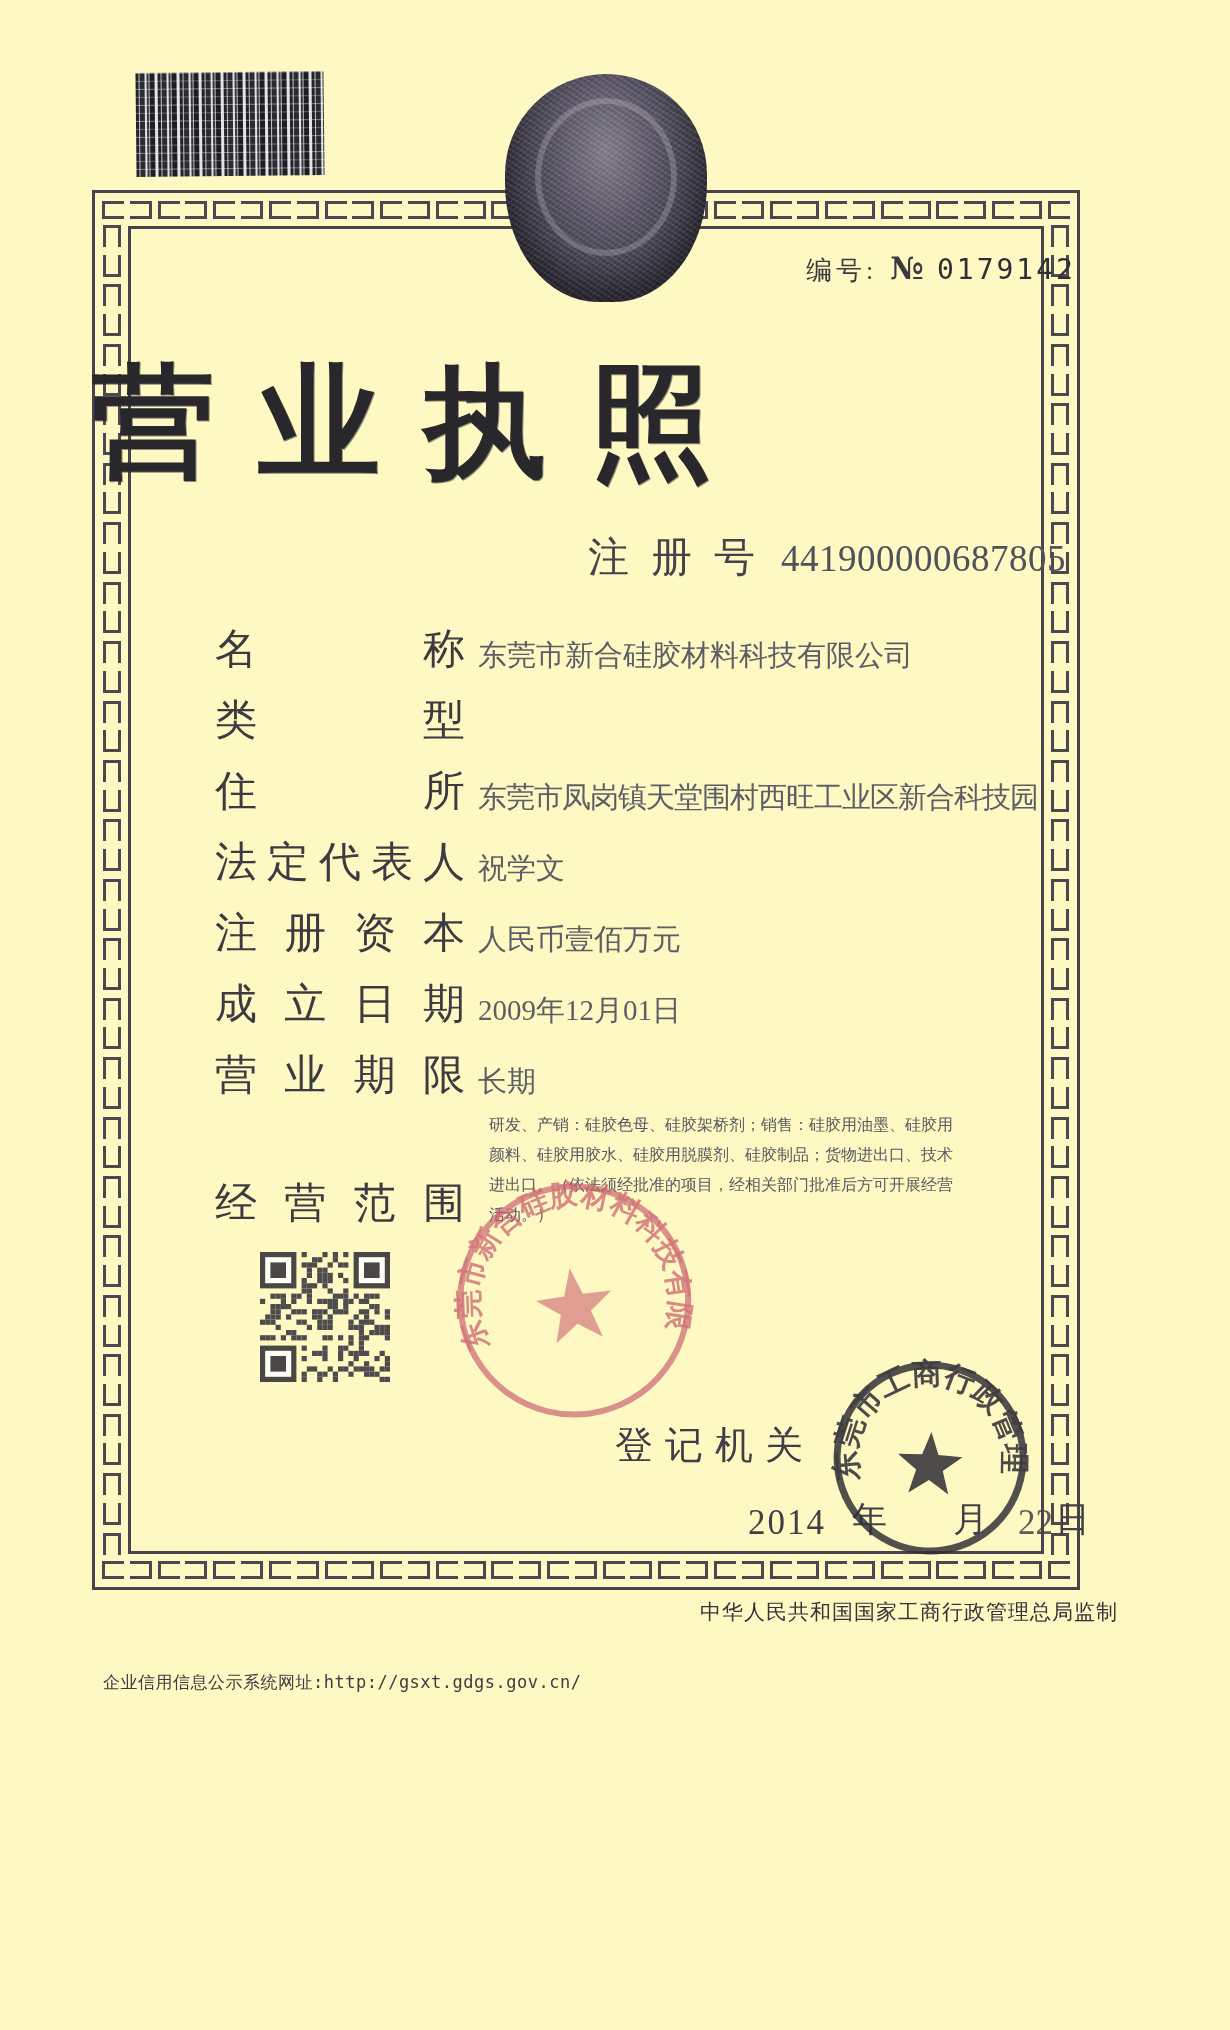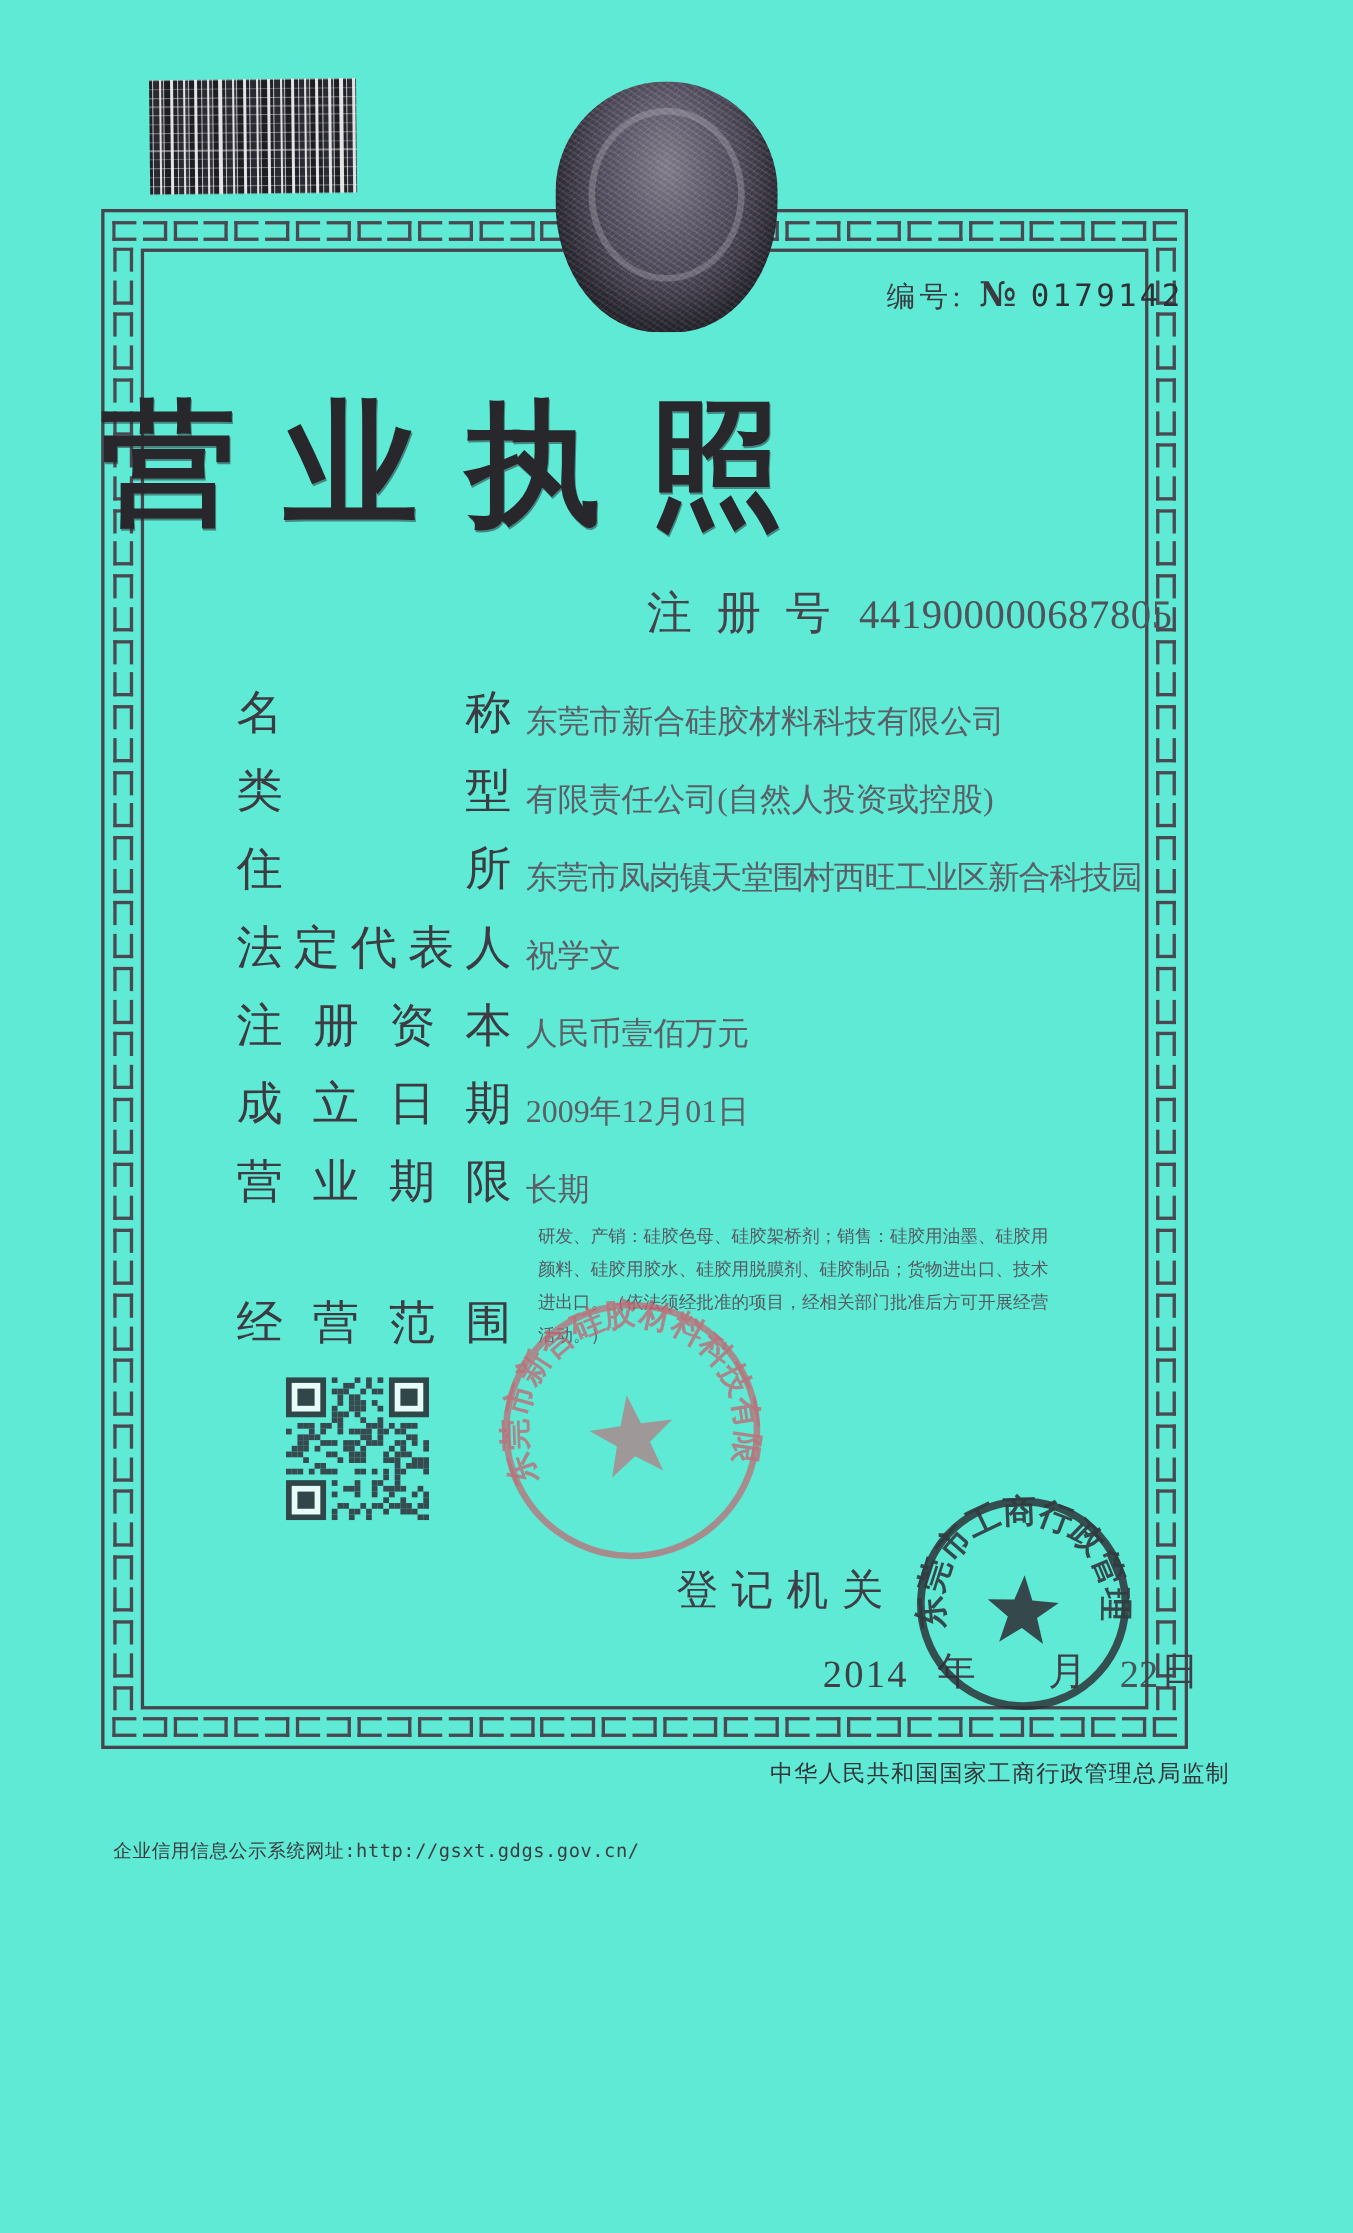--- a/index.html
+++ b/index.html
@@ -1,16 +1,16 @@
 <!DOCTYPE html>
 <html><head>
 <meta charset="utf-8">
 <style>
   html,body{margin:0;padding:0;background:#ffffff;}
-  .sheet{position:relative;width:1230px;height:2030px;background:#5eead4;overflow:hidden;
+  .sheet{position:relative;width:1230px;height:2030px;background:#fef9c3;overflow:hidden;
          font-family:"Liberation Serif",serif;color:#35343a;}
 
   
   .frame{position:absolute;left:92px;top:190px;width:988px;height:1400px;
          border:3px solid #46454e;z-index:1;box-sizing:border-box;}
   .frame-inner{position:absolute;inset:33px;border:3px solid #46454e;}
   .band{position:absolute;display:flex;justify-content:space-between;align-items:center;overflow:hidden;}
   .band-top{left:7px;right:7px;top:5px;height:24px;}
   .band-bottom{left:7px;right:7px;bottom:5px;height:24px;}
   .band-left{top:32px;bottom:32px;left:5px;width:24px;flex-direction:column;}
@@ -284,21 +284,20 @@
     <span class="rn">441900000687805</span>
   </div>
 
   <div class="rows">
     <div class="row">
       <div class="flabel">名称</div>
       <div class="fvalue">东莞市新合硅胶材料科技有限公司</div>
     </div>
     <div class="row">
       <div class="flabel">类型</div>
-      <div class="fvalue">有限责任公司(自然人投资或控股)</div>
     </div>
     <div class="row">
       <div class="flabel">住所</div>
       <div class="fvalue" style="letter-spacing:-1px">东莞市凤岗镇天堂围村西旺工业区新合科技园</div>
     </div>
     <div class="row">
       <div class="flabel">法定代表人</div>
       <div class="fvalue">祝学文</div>
     </div>
     <div class="row">

